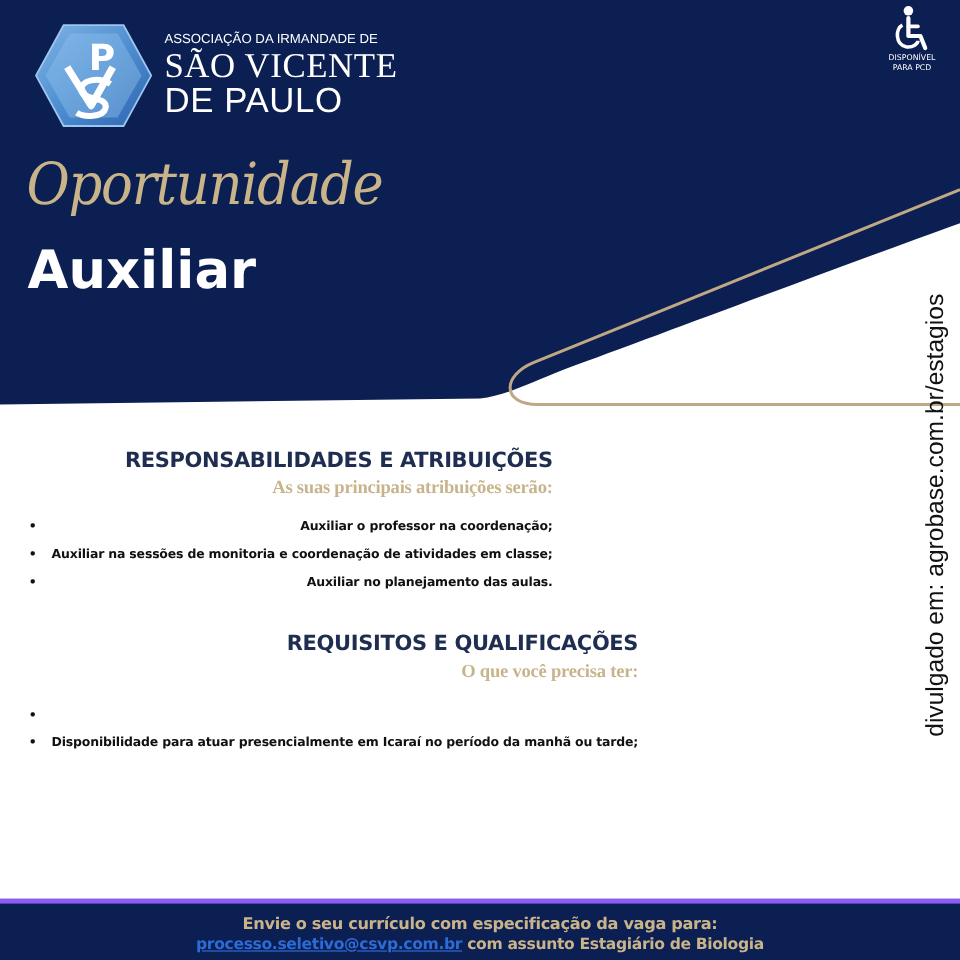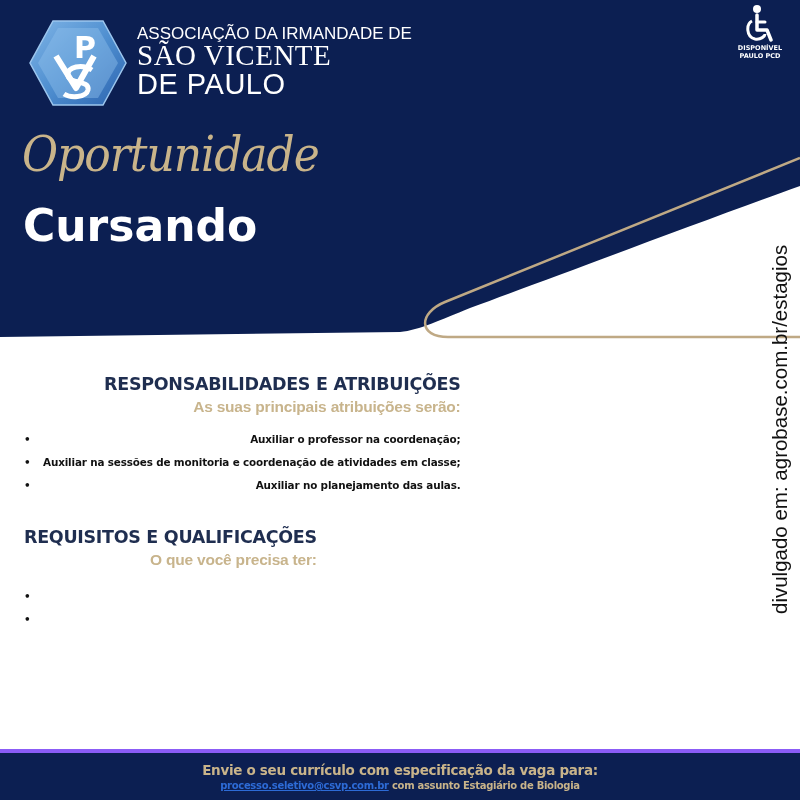--- a/index.html
+++ b/index.html
@@ -1,37 +1,37 @@
 <!DOCTYPE html>
 <html><head>
 <meta charset="utf-8">
 <style>
   html, body { margin:0; padding:0; }
   body { width:800px; height:800px; position:relative; overflow:hidden; background:#ffffff; font-family:"DejaVu Sans", sans-serif; }
   .bg-svg { position:absolute; left:0; top:0; width:800px; height:800px; }
   .logo { position:absolute; left:28px; top:18px; width:100px; height:90px; }
   .org { position:absolute; left:137px; top:27px; color:#ffffff; font-family:"Liberation Sans", sans-serif; }
-  .org .l1 { font-size:17px; letter-spacing:0px; line-height:13px; }
+  .org .l1 { font-size:11px; letter-spacing:0px; line-height:13px; }
   .org .l2 { font-size:29px; line-height:29px; letter-spacing:0.5px; margin-top:1px;font-family:Liberation Serif, serif; }
   .org .l3 { font-size:29px; line-height:29px; letter-spacing:0.5px; }
   .pcd { position:absolute; left:730px; top:4px; width:60px; text-align:center; color:#ffffff; }
   .pcd svg { display:block; margin:0 auto; }
-  .pcd .t { font-family:"DejaVu Sans", sans-serif; font-weight:bold; font-size:6.5px; line-height:8px; }
+  .pcd .t { font-family:"DejaVu Sans", sans-serif; font-weight:normal; font-size:6.5px; line-height:8px; }
   .oport { position:absolute; left:22px; top:126px; font-family:"DejaVu Serif", serif; font-style:italic; font-size:44px; color:#c9b48a; letter-spacing:-1px; transform:scaleY(1.1); transform-origin:left top; }
   .title { position:absolute; left:23px; top:198px; color:#ffffff; font-family:"DejaVu Sans", sans-serif; font-weight:bold; font-size:44px; line-height:56px; letter-spacing:0px; }
   .side { position:absolute; left:768px; top:614px; transform-origin:left top; transform:rotate(-90deg); white-space:nowrap; font-family:"Liberation Sans", sans-serif; font-size:20.5px; color:#111111; }
   .sec { position:absolute; left:24px;text-align:right; }
   .h { font-family:"DejaVu Sans", sans-serif; font-weight:bold; font-size:17.5px; color:#1f2e50; letter-spacing:-0.3px; }
-  .sub { font-family:Liberation Sans, sans-serif; font-weight:bold; font-size:15.5px; color:#c8b48c; margin-top:4px; letter-spacing:-0.2px; }
+  .sub { font-family:Liberation Serif, serif; font-weight:bold; font-size:15.5px; color:#c8b48c; margin-top:4px; letter-spacing:-0.2px; }
   ul.items { list-style:none; margin:0; padding:0; }
   ul.items li { position:relative; padding-left:19px; font-family:"DejaVu Sans", sans-serif; font-weight:bold; font-size:10.4px; color:#111111; letter-spacing:-0.15px; height:23px; line-height:23px; white-space:nowrap; }
   ul.items li .b { position:absolute; left:0; top:0; }
   .footer { position:absolute; left:0; top:749px; width:800px; height:51px; background:#0c1f52; border-top:4px solid #8b5cf6; text-align:center; }
   .footer .f1 { color:#c9b48a; font-family:"DejaVu Sans", sans-serif; font-weight:bold; font-size:13.5px; margin-top:9px; letter-spacing:-0.3px; }
-  .footer .f2 { font-family:"DejaVu Sans", sans-serif; font-weight:bold; font-size:10px; margin-top:2px; letter-spacing:-0.3px; }
+  .footer .f2 { font-family:"DejaVu Sans", sans-serif; font-weight:bold; font-size:13px; margin-top:2px; letter-spacing:-0.3px; }
   .footer .email { color:#2d6bd6; text-decoration:underline; }
   .footer .rest { color:#c9b48a; }
 </style>
 </head>
 <body>
 
 <svg class="bg-svg" viewBox="0 0 800 800" xmlns="http://www.w3.org/2000/svg">
   <path d="M0,0 L800,0 L800,186 C700,222 560,275 470,308 C440,320 420,330 400,332 L0,337 Z" fill="#0c1f52"></path>
   <path d="M800,158 L445,302 C418,313 418,337 448,337 L800,337" fill="none" stroke="#bfa985" stroke-width="2.5"></path>
 </svg>
@@ -60,47 +60,47 @@
 </div>
 
 <div class="pcd">
   <svg width="34" height="40" viewBox="0 0 34 40">
     <circle cx="14" cy="5" r="4" fill="#ffffff"></circle>
     <path d="M14,11 L14,26 L24,26 L28,36" fill="none" stroke="#ffffff" stroke-width="3.5" stroke-linecap="round" stroke-linejoin="round"></path>
     <path d="M14,18 L22,18" stroke="#ffffff" stroke-width="3" stroke-linecap="round"></path>
     <path d="M9,17 C3,20 3,33 12,35 C18,36 22,32 22,30" fill="none" stroke="#ffffff" stroke-width="3"></path>
   </svg>
   <div class="t">DISPONÍVEL</div>
-  <div class="t">PAULO PCD</div>
+  <div class="t">PARA PCD</div>
 </div>
 
 <div class="oport">Oportunidade</div>
 
 <div class="title">
-  <div>Cursando</div>
+  <div>Auxiliar</div>
 </div>
 
 <div class="side">divulgado em: agrobase.com.br/estagios</div>
 
 <div class="sec" style="top:374px;">
   <div class="h">RESPONSABILIDADES E ATRIBUIÇÕES</div>
   <div class="sub">As suas principais atribuições serão:</div>
   <ul class="items" style="margin-top:12px;">
     <li><span class="b">•</span><span>Auxiliar o professor na coordenação;</span></li>
     <li><span class="b">•</span><span>Auxiliar na sessões de monitoria e coordenação de atividades em classe;</span></li>
     <li><span class="b">•</span><span>Auxiliar no planejamento das aulas.</span></li>
   </ul>
 </div>
 
 <div class="sec" style="top:527px;">
   <div class="h">REQUISITOS E QUALIFICAÇÕES</div>
   <div class="sub">O que você precisa ter:</div>
   <ul class="items" style="margin-top:16px;">
     <li><span class="b">•</span></li>
-    <li><span class="b">•</span></li>
+    <li><span class="b">•</span><span>Disponibilidade  para atuar presencialmente em Icaraí no período da manhã ou tarde;</span></li>
   </ul>
 </div>
 
 <div class="footer">
   <div class="f1">Envie o seu currículo com especificação da vaga para:</div>
   <div class="f2">
     <span class="email">processo.seletivo@csvp.com.br</span><span class="rest"> com assunto  Estagiário de Biologia</span>
   </div>
 </div>
 

